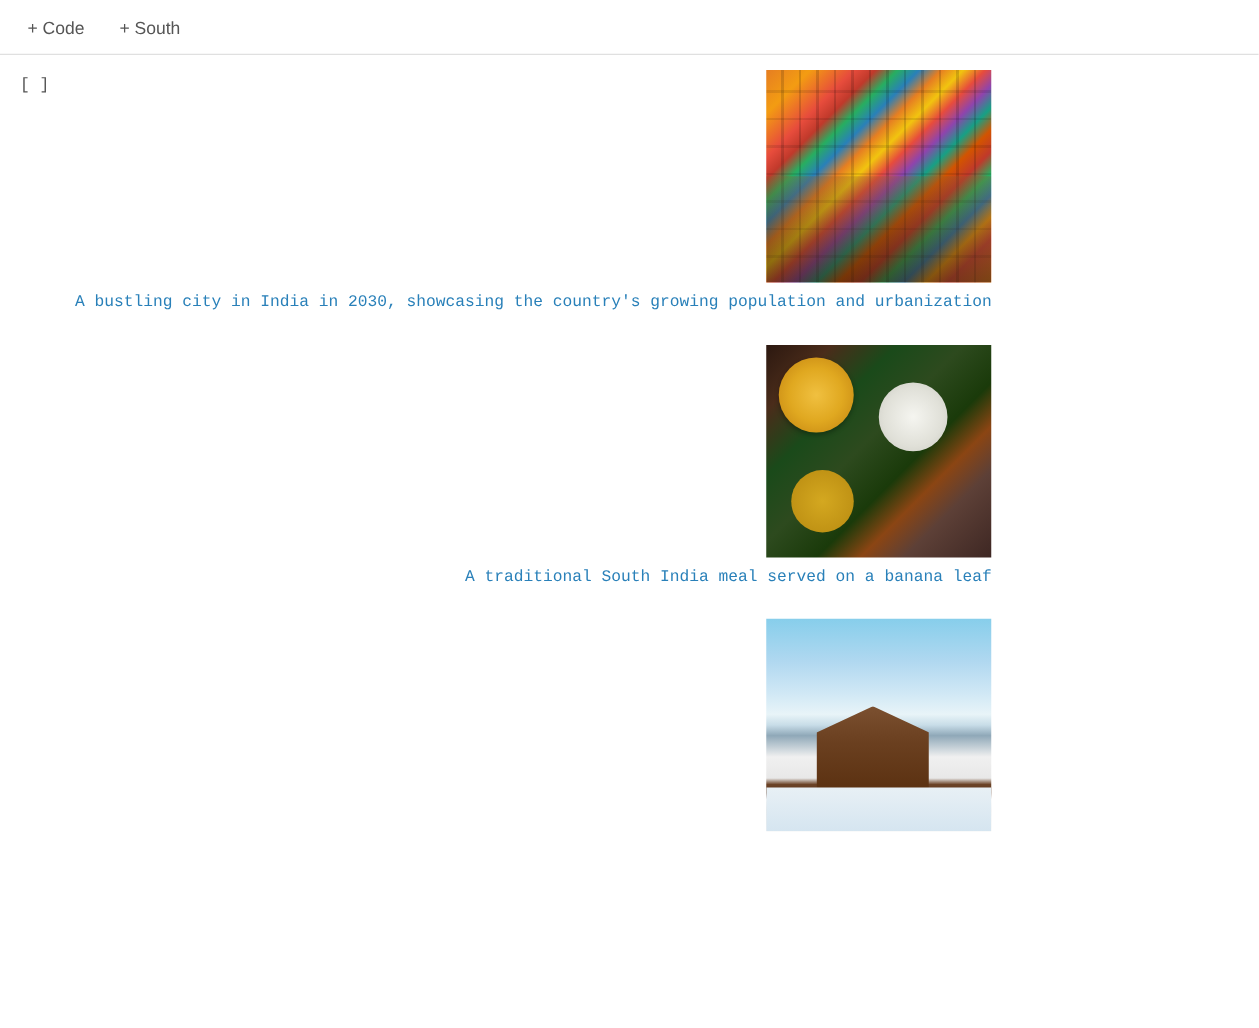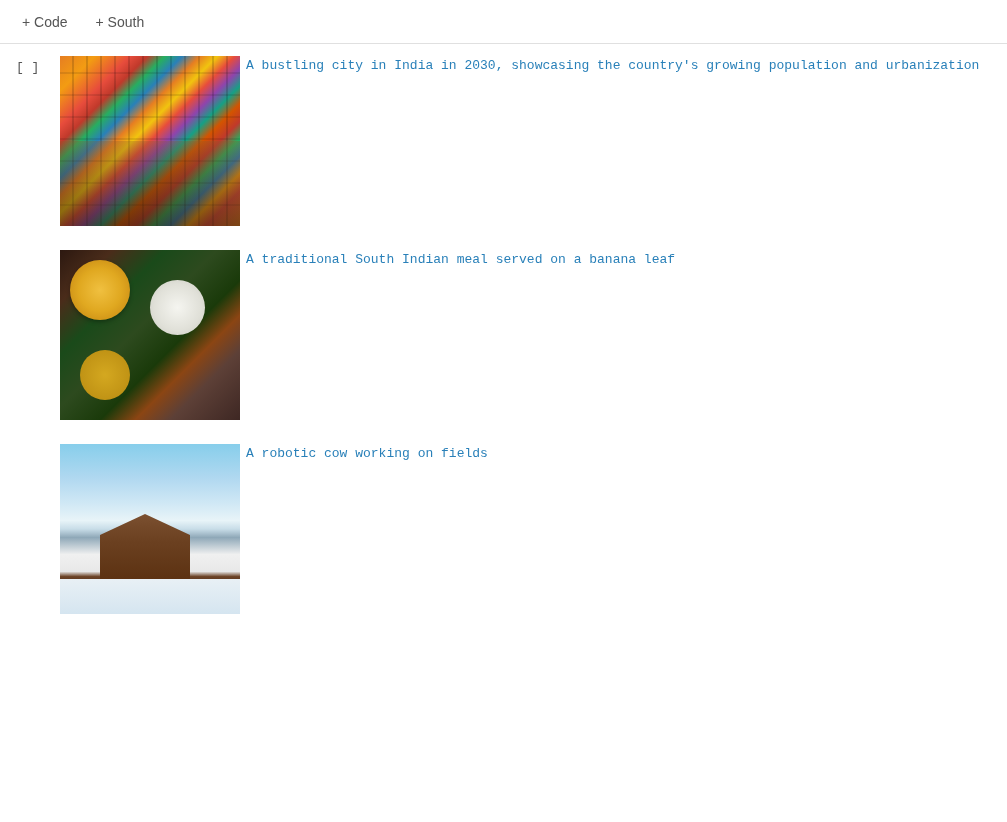--- a/index.html
+++ b/index.html
@@ -58,23 +58,24 @@
     }
 
     .cell-output {
       display: flex;
       flex-direction: column;
       gap: 0;
     }
 
     .image-item {
       display: flex;
-      flex-direction: row;
+      flex-direction: column;
       gap: 6px;
       margin-bottom: 24px;
+      align-items: flex-end;
     }
 
     .image-item:last-child {
       margin-bottom: 0;
     }
 
     
     .img-india-city {
       width: 180px;
       height: 170px;
@@ -235,24 +236,23 @@
       <div class="image-item">
         <div class="img-india-city">
         </div>
         <div class="caption">A bustling city in India in 2030, showcasing the country's growing population and urbanization</div>
       </div>
 
       <div class="image-item">
         <div class="img-food">
           <div class="img-food-extra"></div>
         </div>
-        <div class="caption">A traditional South Indian meal served on a banana leaf</div>
+        <div class="caption">A traditional South India meal served on a banana leaf</div>
       </div>
 
       <div class="image-item">
         <div class="img-snow">
         </div>
-        <div class="caption">A robotic cow working on fields</div>
       </div>
 
     </div>
   </div>
 </div>
 
 </body></html>

